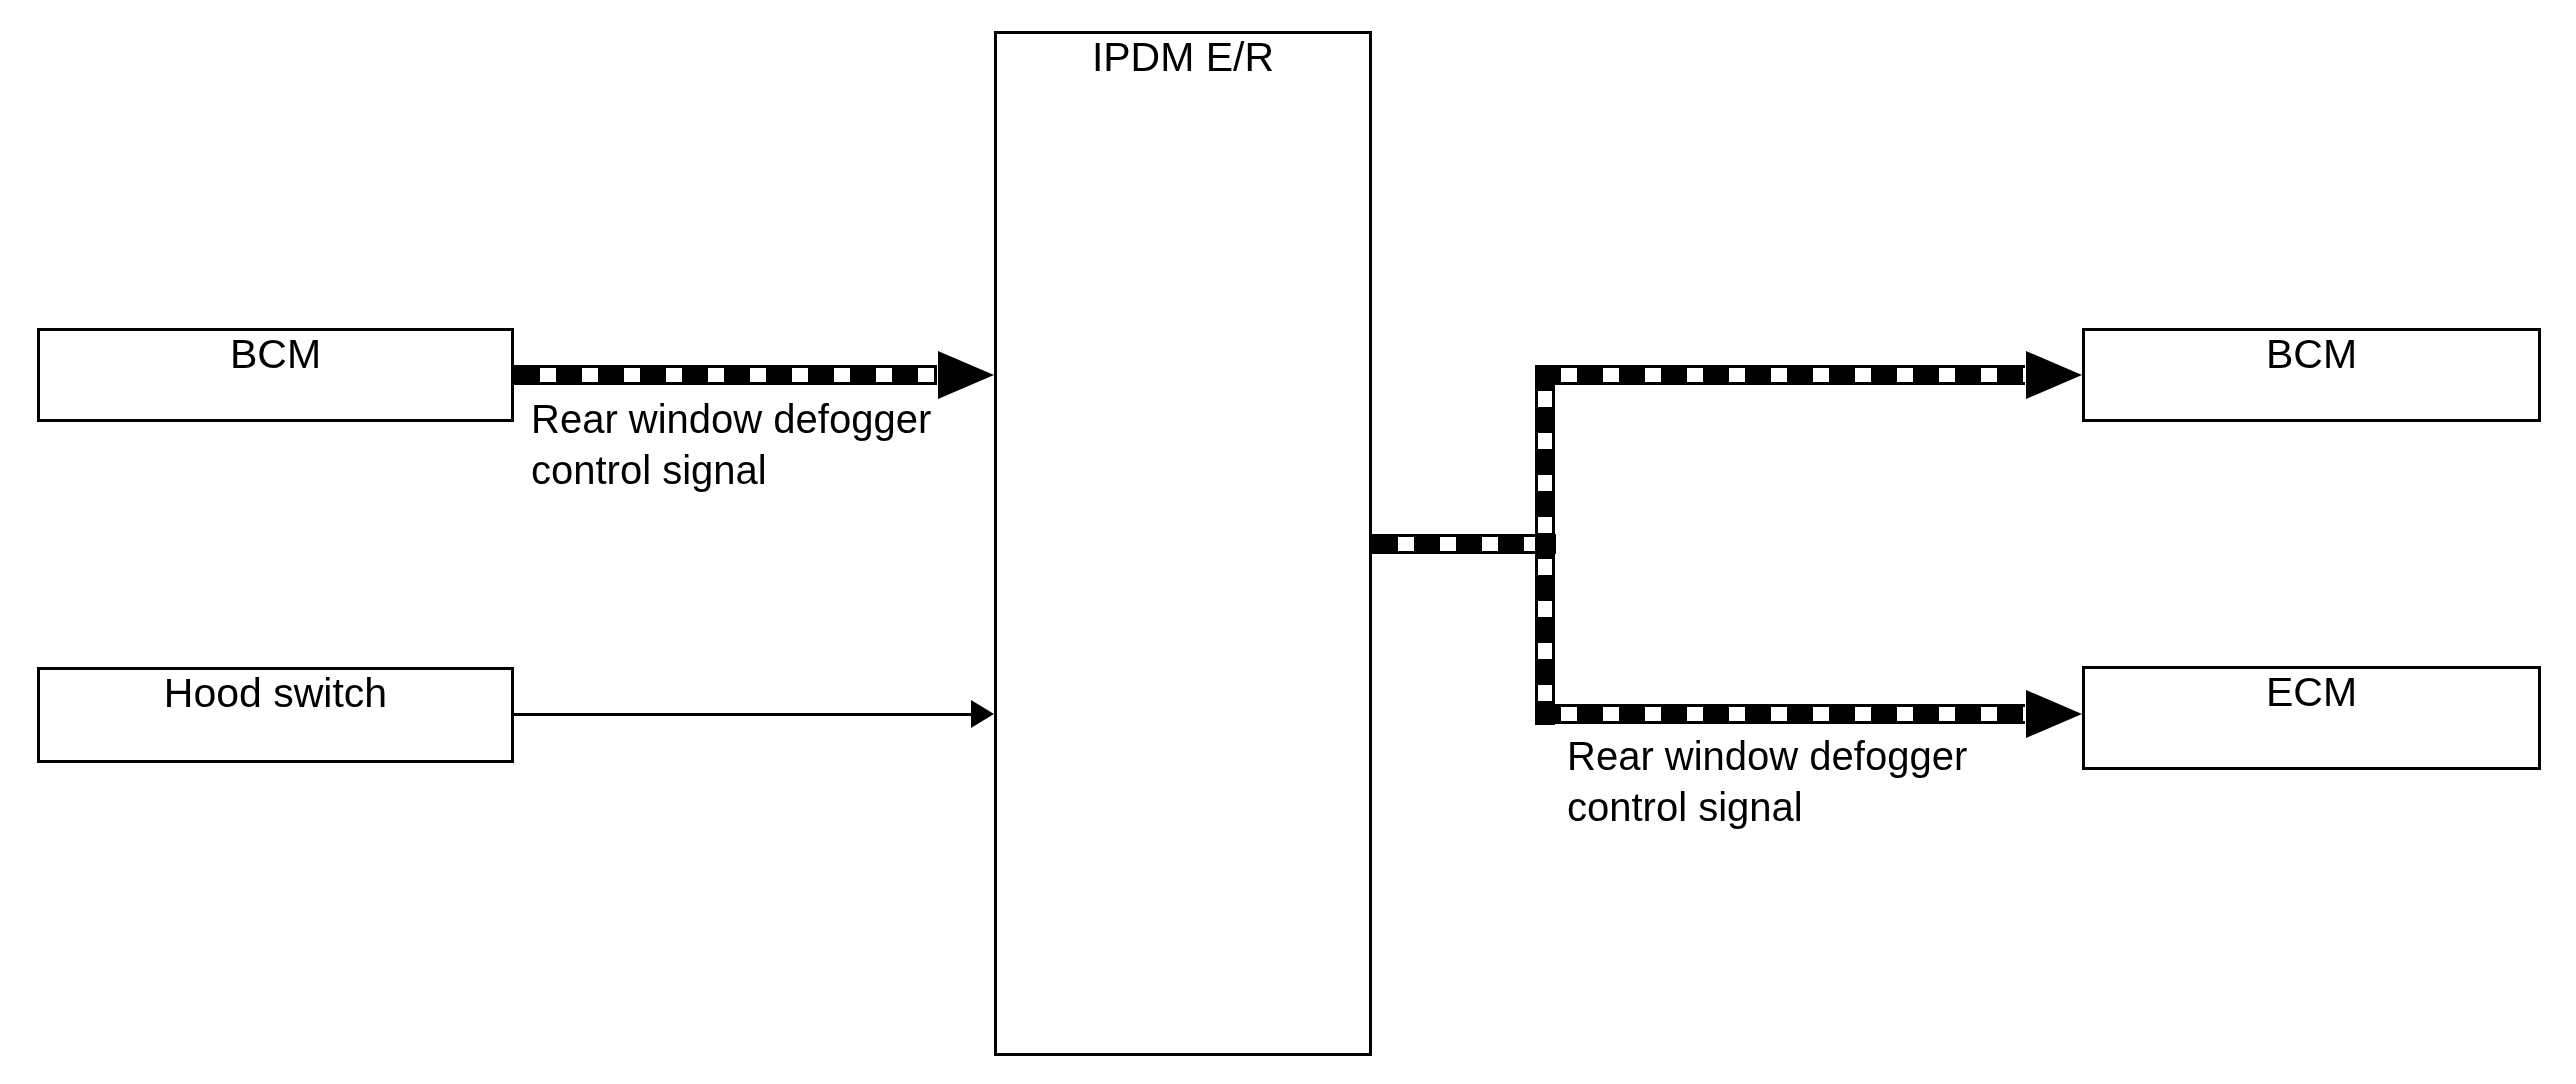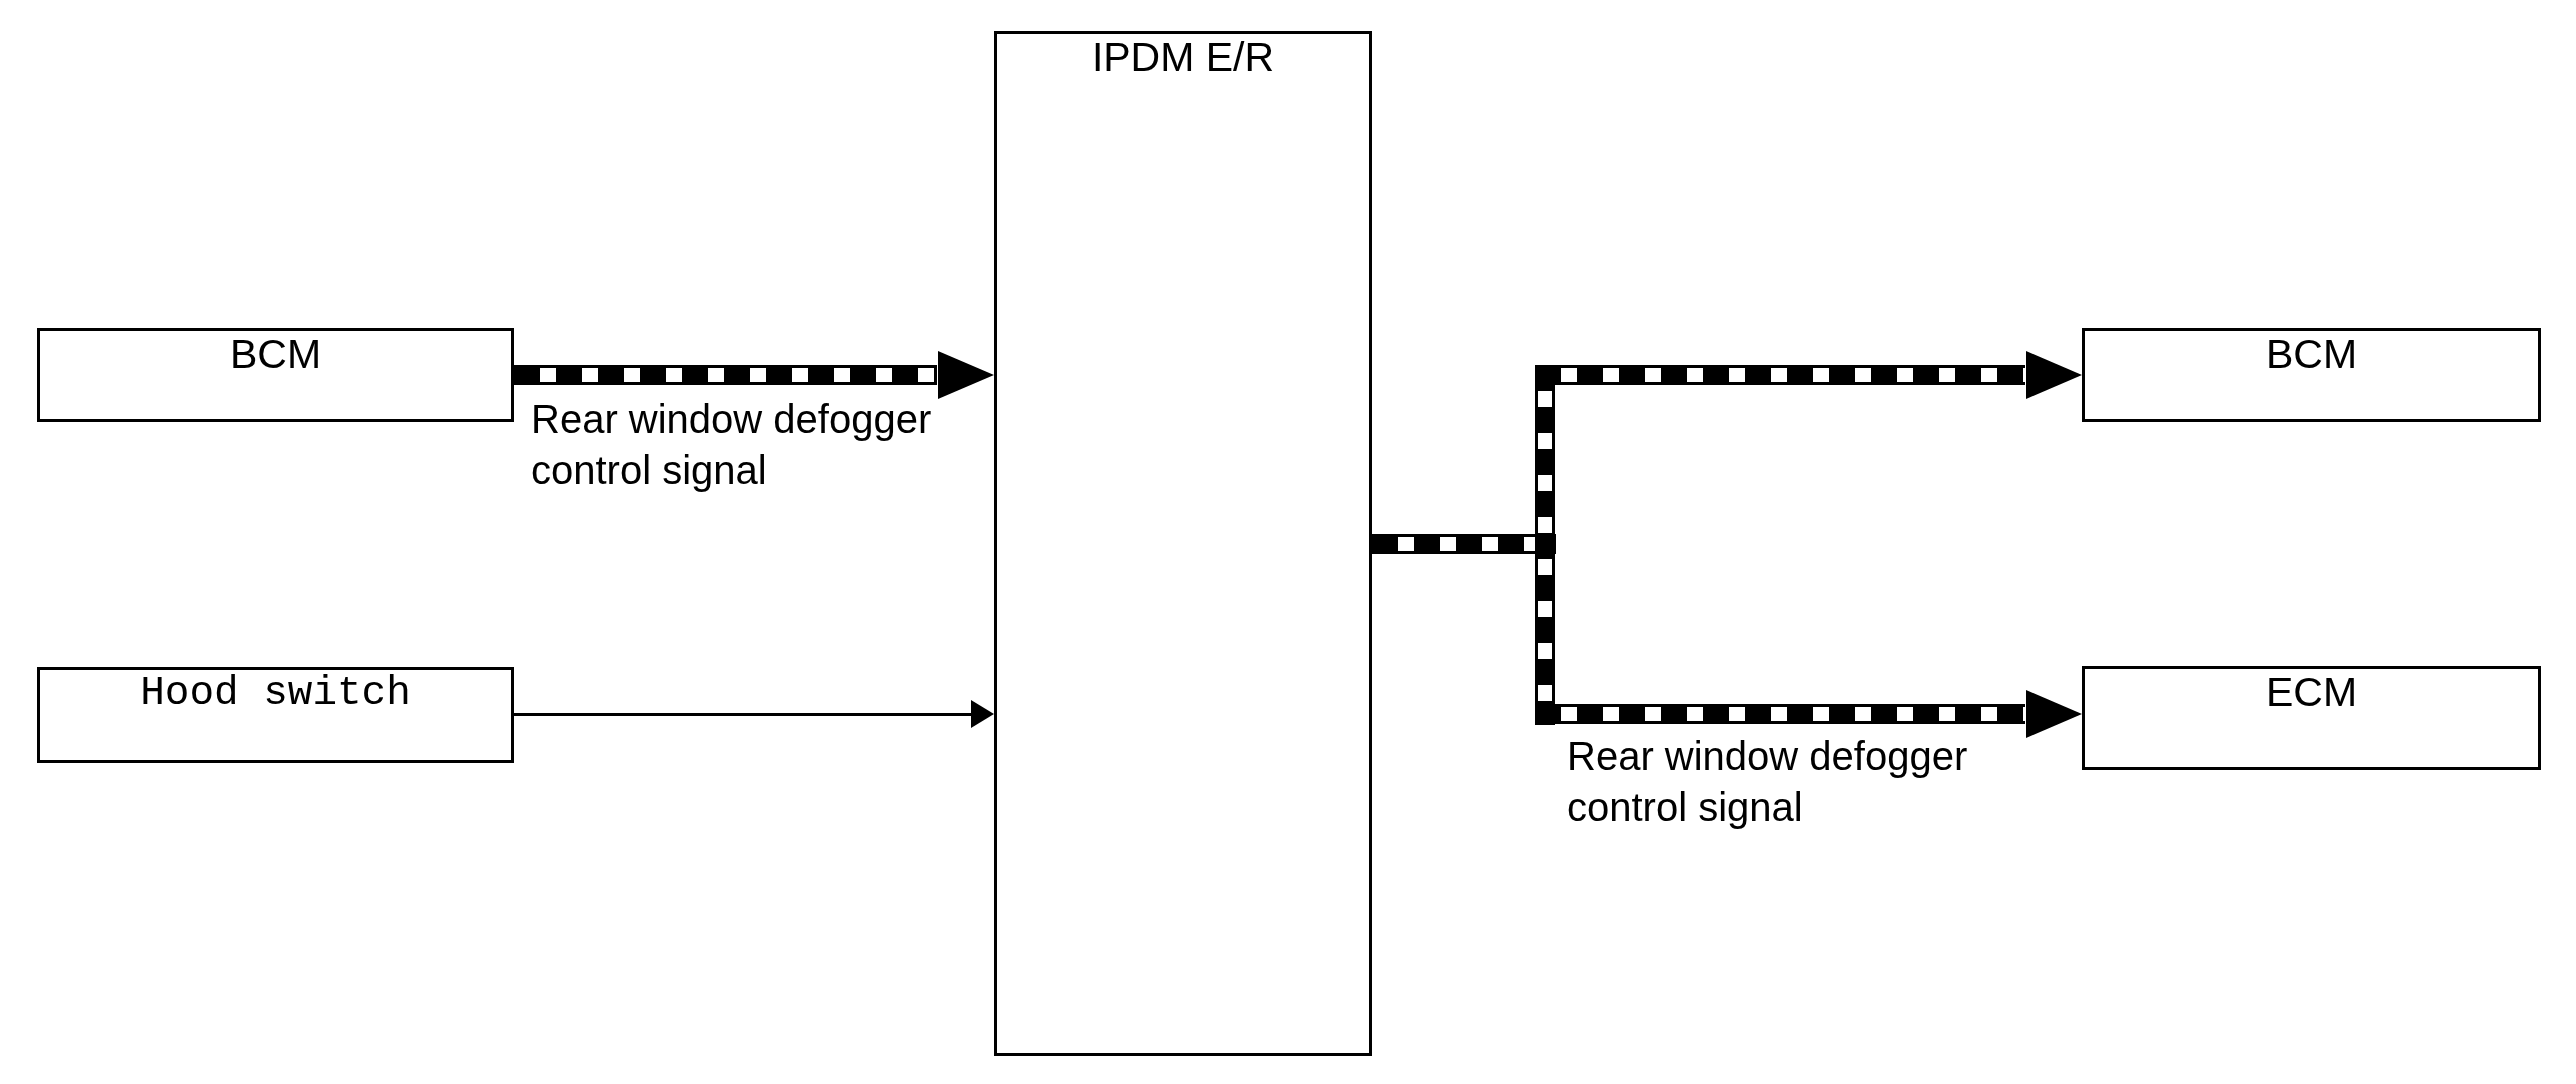--- a/index.html
+++ b/index.html
@@ -20,21 +20,21 @@
     position: absolute;
     box-sizing: border-box;
     border: 3.8px solid #000;
     background: #ffffff;
     display: flex;
     justify-content: center;
     font-size: 41px;
     color: #000;
   }
   #box-bcm-left   { left: 37px;   top: 328px;  width: 477px; height: 94px; }
-  #box-hood       { left: 37px;   top: 667px; width: 477px; height: 96px; font-family: Liberation Mono, monospace; }
+  #box-hood       { left: 37px;   top: 667px; width: 477px; height: 96px; }
   #box-ipdm       { left: 994px; top: 31px;   width: 378px; height: 1025px; }
   #box-bcm-right  { left: 2082px; top: 328px;  width: 459px; height: 94px; }
   #box-ecm        { left: 2082px; top: 666px; width: 459px; height: 104px; }
 
   
   .band-h {
     position: absolute;
     height: 20.4px;
     box-sizing: border-box;
     border-top: 3.2px solid #000;

